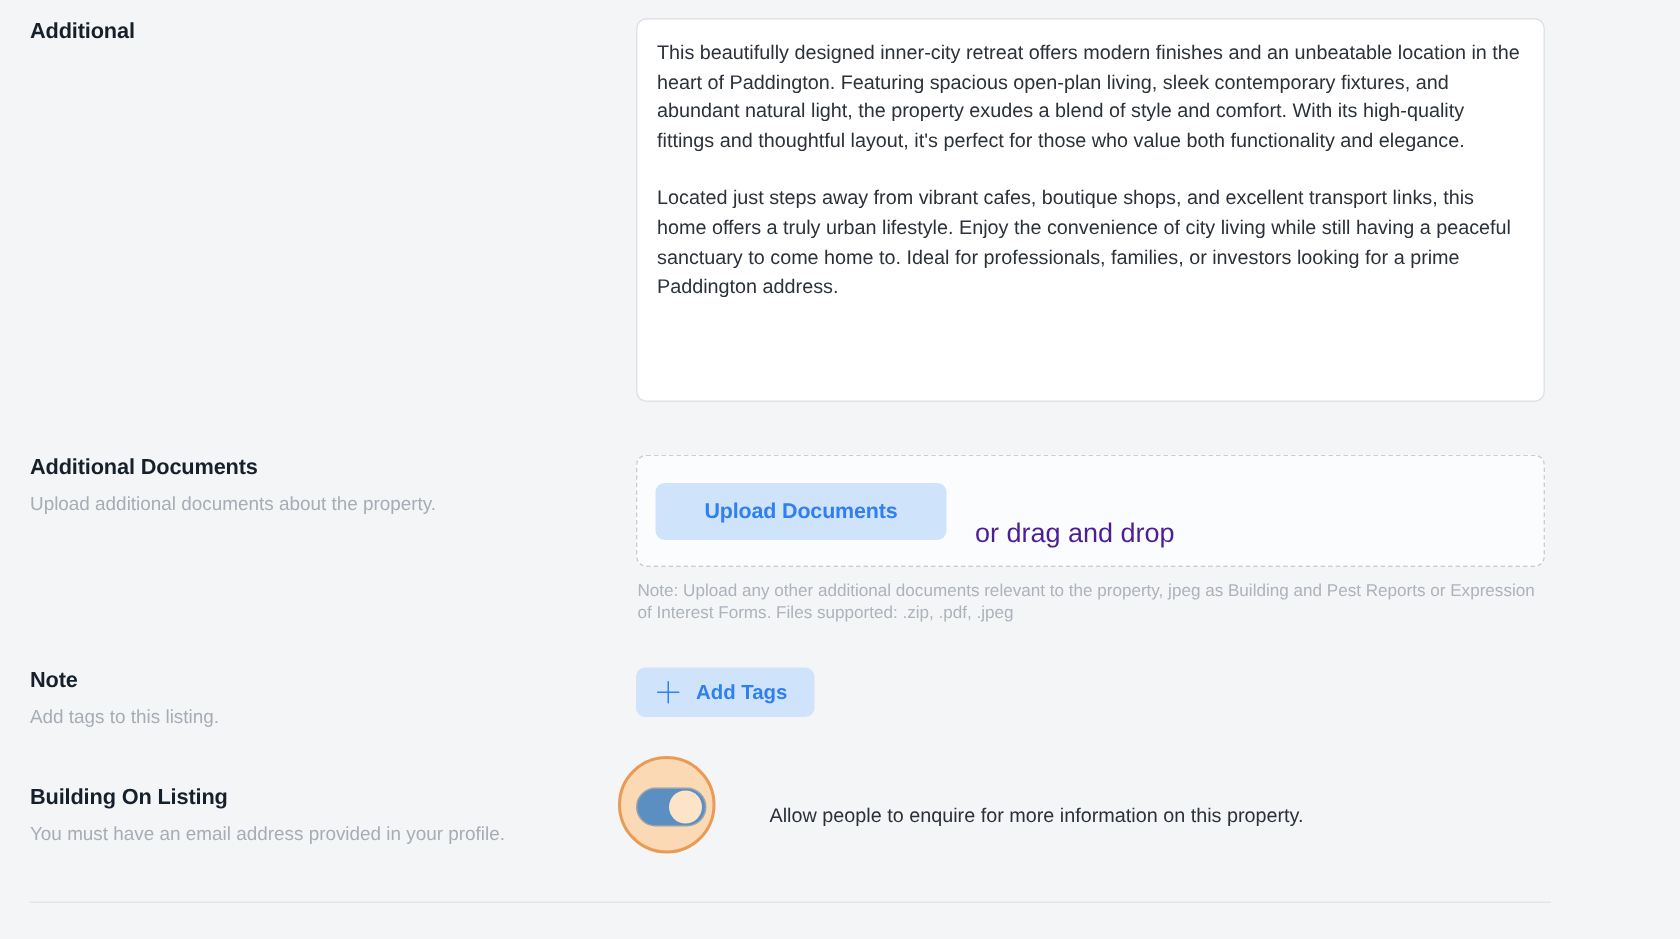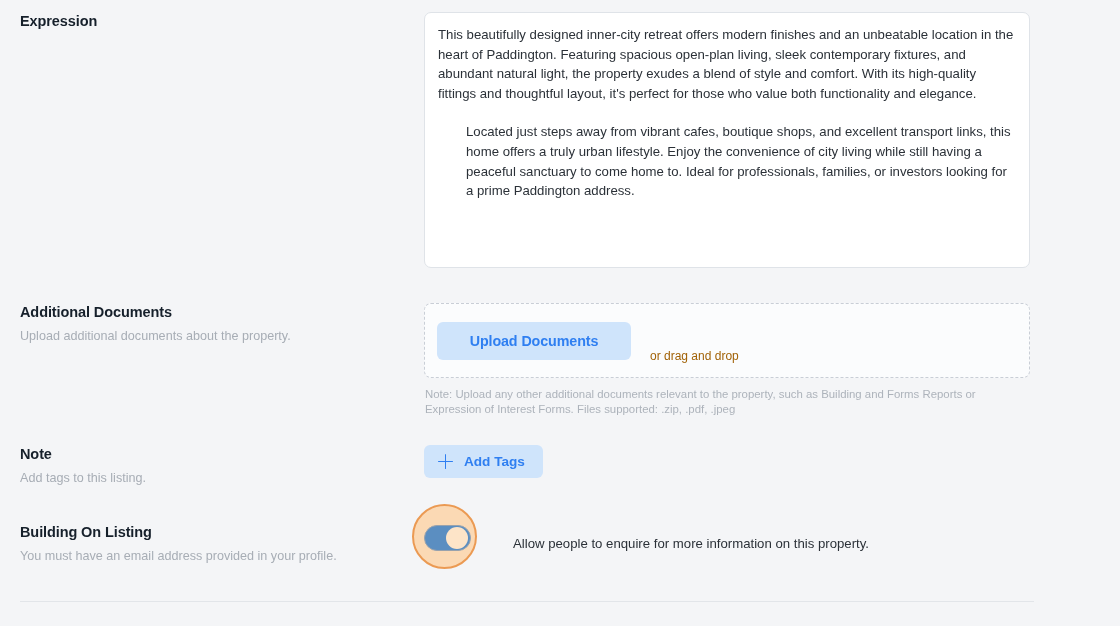--- a/index.html
+++ b/index.html
@@ -66,21 +66,21 @@
     border-radius: 7px;
     padding: 12px 14px 12px 13px;
     overflow: hidden;
   }
   .textarea-box p {
     margin: 0;
     font-size: 13.2px;
     line-height: 19.6px;
     color: #2b3138;
   }
-  .textarea-box p + p { margin-top: 19px; margin-left: 28px; }
+  .textarea-box p + p { margin-top: 19px; }
 
   
   #row-documents { top: 303px; }
   .dropzone {
     width: 606px;
     height: 75px;
     box-sizing: border-box;
     background: #fbfcfd;
     border: 1px dashed #c9ced6;
     border-radius: 7px;
@@ -101,22 +101,22 @@
     font-family: "Liberation Sans", sans-serif;
     font-size: 14.3px;
     font-weight: bold;
     letter-spacing: -0.1px;
     cursor: pointer;
     padding: 0;
     text-align: center;
   }
   .drag-text {
     margin-left: 19px;
-    font-size: 12px;
-    color: #a16207;
+    font-size: 18px;
+    color: #4c1d95;
     margin-top: 30px;
   }
   .note {
     width: 606px;
     margin-top: 9px;
     margin-left: 1px;
     font-size: 11.4px;
     line-height: 15px;
     color: #adb3bb;
   }
@@ -221,41 +221,41 @@
     background: #e2e5e9;
   }
 </style>
 </head>
 <body>
 
 <div class="page">
 
   <div class="row" id="row-description">
     <div class="label-col">
-      <div class="field-title">Expression</div>
+      <div class="field-title">Additional</div>
     </div>
     <div class="control-col">
       <div class="textarea-box">
         <p>This beautifully designed inner-city retreat offers modern finishes and an unbeatable location in the heart of Paddington. Featuring spacious open-plan living, sleek contemporary fixtures, and abundant natural light, the property exudes a blend of style and comfort. With its high-quality fittings and thoughtful layout, it's perfect for those who value both functionality and elegance.</p>
         <p>Located just steps away from vibrant cafes, boutique shops, and excellent transport links, this home offers a truly urban lifestyle. Enjoy the convenience of city living while still having a peaceful sanctuary to come home to. Ideal for professionals, families, or investors looking for a prime Paddington address.</p>
       </div>
     </div>
   </div>
 
   <div class="row" id="row-documents">
     <div class="label-col">
       <div class="field-title">Additional Documents</div>
       <div class="field-desc">Upload additional documents about the property.</div>
     </div>
     <div class="control-col">
       <div class="dropzone">
         <button class="upload-btn" type="button">Upload Documents</button>
         <span class="drag-text">or drag and drop</span>
       </div>
-      <div class="note">Note: Upload any other additional documents relevant to the property, such as Building and Forms Reports or Expression of Interest Forms. Files supported: .zip, .pdf, .jpeg</div>
+      <div class="note">Note: Upload any other additional documents relevant to the property, jpeg as Building and Pest Reports or Expression of Interest Forms. Files supported: .zip, .pdf, .jpeg</div>
     </div>
   </div>
 
   <div class="row" id="row-tags">
     <div class="label-col">
       <div class="field-title">Note</div>
       <div class="field-desc">Add tags to this listing.</div>
     </div>
     <div class="control-col">
       <button class="add-tags-btn" type="button">

